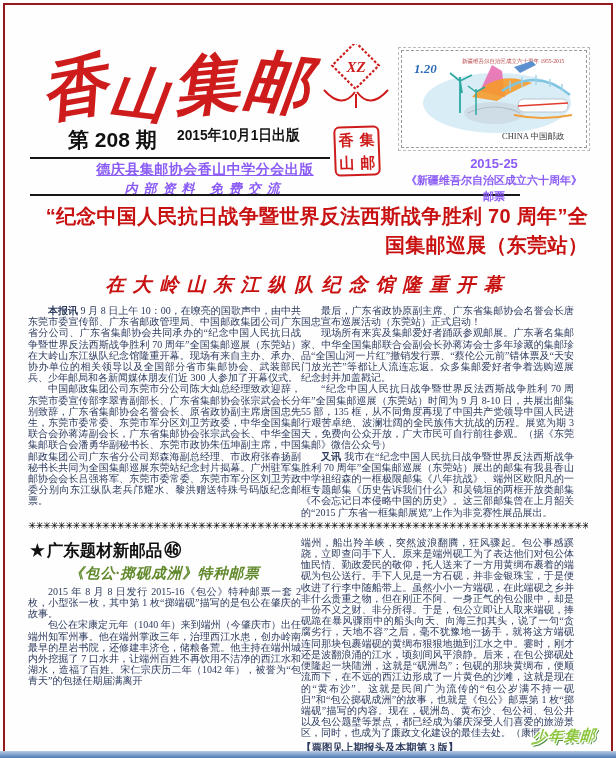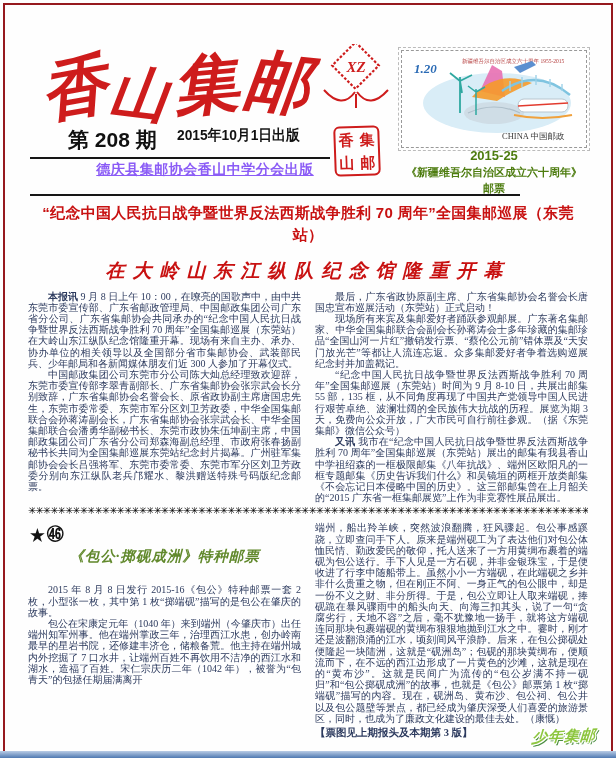--- a/index.html
+++ b/index.html
@@ -30,42 +30,42 @@
 
   .rule1{position:absolute;left:30px;top:157px;width:300px;height:2px;background:#161616;}
   .publisher{position:absolute;left:20px;top:161px;width:370px;text-align:center;color:#8b5cf6;text-decoration:underline;}
   .publisher .l1{font-size:14px;font-weight:bold;letter-spacing:.5px;}
   .publisher .l2{font-size:13px;font-weight:bold;font-style:italic;letter-spacing:6px;margin-top:1px;}
   .rule2{position:absolute;left:30px;top:194px;width:490px;height:2px;background:#161616;}
 
   
   .stamp-box{position:absolute;left:398px;top:50px;width:192px;text-align:center;}
   .stamp{display:block;margin:0 auto;background:#fff;border:1px dashed #999;outline:1px dashed #bbb;outline-offset:2px;}
-  .stamp-caption{color:#4d7c0f;font-family:"Liberation Sans",sans-serif;}
+  .stamp-caption{margin-top:8px;color:#8b5cf6;font-family:"Liberation Sans",sans-serif;}
   .stamp-caption .c1{font-size:13px;font-weight:bold;}
   .stamp-caption .c2{font-size:11px;font-weight:bold;margin-top:2px;}
   .stamp-caption .c3{font-size:11px;font-weight:bold;margin-top:1px;}
 
   
   .main{position:absolute;left:28px;right:28px;top:202px;}
-  .headline1{text-align:center;color:#c81111;font-weight:bold;font-size:15px;line-height:1.45;
+  .headline1{text-align:right;color:#c81111;font-weight:bold;font-size:20px;line-height:1.45;
         font-family:"Liberation Sans",sans-serif;letter-spacing:.3px;}
   .headline2{text-align:center;color:#c81111;font-weight:bold;font-size:19px;letter-spacing:8px;
         margin-top:12px;font-style:italic;}
-  .cols{display:flex;gap:14px;margin-top:7px;}
+  .cols{display:flex;margin-top:7px;}
   .col{width:273px;}
   .col p{margin:0;font-size:10px;line-height:11.2px;color:#2c3a5e;text-align:justify;text-indent:2em;}
   .col p b{font-weight:bold;}
   .divider{margin:4px 0 3px 0;white-space:nowrap;overflow:hidden;font-size:10px;letter-spacing:-1px;
         color:#000;line-height:8px;}
   .sec2-head{display:flex;align-items:center;gap:2px;color:#111;font-family:"Liberation Sans",sans-serif;
         font-weight:bold;font-size:16.5px;margin:3px 0 2px 2px;}
   .sec2-num{font-size:17px;}
   .sec2-sub{text-align:center;color:#61892c;font-weight:bold;font-size:14.5px;font-style:italic;
-        letter-spacing:1px;margin-bottom:18px;}
+        letter-spacing:1px;margin-bottom:3px;}
   .footnote{text-align:left;font-size:10.5px;font-weight:bold;color:#2c3a5e;margin-top:2px;}
 
   
   .badge{position:absolute;right:20px;bottom:12px;font-family:"Liberation Sans",sans-serif;
         font-weight:bold;font-style:italic;font-size:15px;letter-spacing:1px;color:#8dc63f;
         transform:skewX(-6deg) rotate(-2deg);
         text-shadow:-1px -1px 0 #fff,1px -1px 0 #fff,-1px 1px 0 #fff,1px 1px 0 #fff,2px 2px 0 #4d8f43;z-index:7;}
 </style>
 </head>
 <body>
@@ -96,20 +96,21 @@
   </div>
 
   <div class="issue-row">
     <span class="issue-no">第 208 期</span>
     <span class="issue-date">2015年10月1日出版</span>
   </div>
 
   <div class="rule1"></div>
   <div class="publisher">
     <div class="l1">德庆县集邮协会香山中学分会出版</div>
+    <div class="l2">内部资料 免费交流</div>
   </div>
   <div class="rule2"></div>
 
   <div class="stamp-box">
     <svg class="stamp" width="184" height="96" viewBox="0 0 184 96">
       <rect x="0" y="0" width="184" height="96" fill="#ffffff"></rect>
       <text x="60" y="12" font-size="5.5" fill="#b33a3a">新疆维吾尔自治区成立六十周年 1955-2015</text>
       <ellipse cx="95" cy="52" rx="74" ry="30" fill="#d9edf7"></ellipse>
       <polygon points="78,40 90,14 100,20 103,46" fill="#e86fb1" opacity="0.9"></polygon>
       <path d="M70 46 Q95 18 130 32 Q110 40 95 50 Z" fill="#f59a2a" opacity="0.9"></path>
@@ -149,20 +150,21 @@
           <p><b>又讯  </b>我市在“纪念中国人民抗日战争暨世界反法西斯战争胜利 70 周年”全国集邮巡展（东莞站）展出的邮集有我县香山中学祖绍森的一框极限邮集《八年抗战》、端州区欧阳凡的一框专题邮集《历史告诉我们什么》和吴镜垣的两框开放类邮集《不会忘记日本侵略中国的历史》。这三部邮集曾在上月韶关的“2015 广东省一框集邮展览”上作为非竞赛性展品展出。</p>
         </div>
     </div>
 
     <div class="divider">✳✳✳✳✳✳✳✳✳✳✳✳✳✳✳✳✳✳✳✳✳✳✳✳✳✳✳✳✳✳✳✳✳✳✳✳✳✳✳✳✳✳✳✳✳✳✳✳✳✳✳✳✳✳✳✳✳✳✳✳✳✳✳✳✳✳✳✳✳✳✳✳✳✳✳✳✳✳✳✳✳✳✳✳✳✳✳✳✳✳✳✳✳✳✳</div>
 
     <div class="cols">
       <div class="col">
         <div class="sec2-head">
           <span>★</span>
+          <span>广东题材新邮品</span>
           <span class="sec2-num">㊻</span>
         </div>
         <div class="sec2-sub">《包公·掷砚成洲》特种邮票</div>
         <div>
             <p>2015 年 8 月 8 日发行 2015-16《包公》特种邮票一套 2 枚，小型张一枚，其中第 1 枚“掷端砚”描写的是包公在肇庆的故事。</p>
             <p>包公在宋康定元年（1040 年）来到端州（今肇庆市）出任端州知军州事。他在端州掌政三年，治理西江水患，创办岭南最早的星岩书院，还修建丰济仓，储粮备荒。他主持在端州城内外挖掘了 7 口水井，让端州百姓不再饮用不洁净的西江水和湖水，造福了百姓。宋仁宗庆历二年（1042 年），被誉为“包青天”的包拯任期届满离开</p>
           </div>
       </div>
       <div class="col">
         <div>

